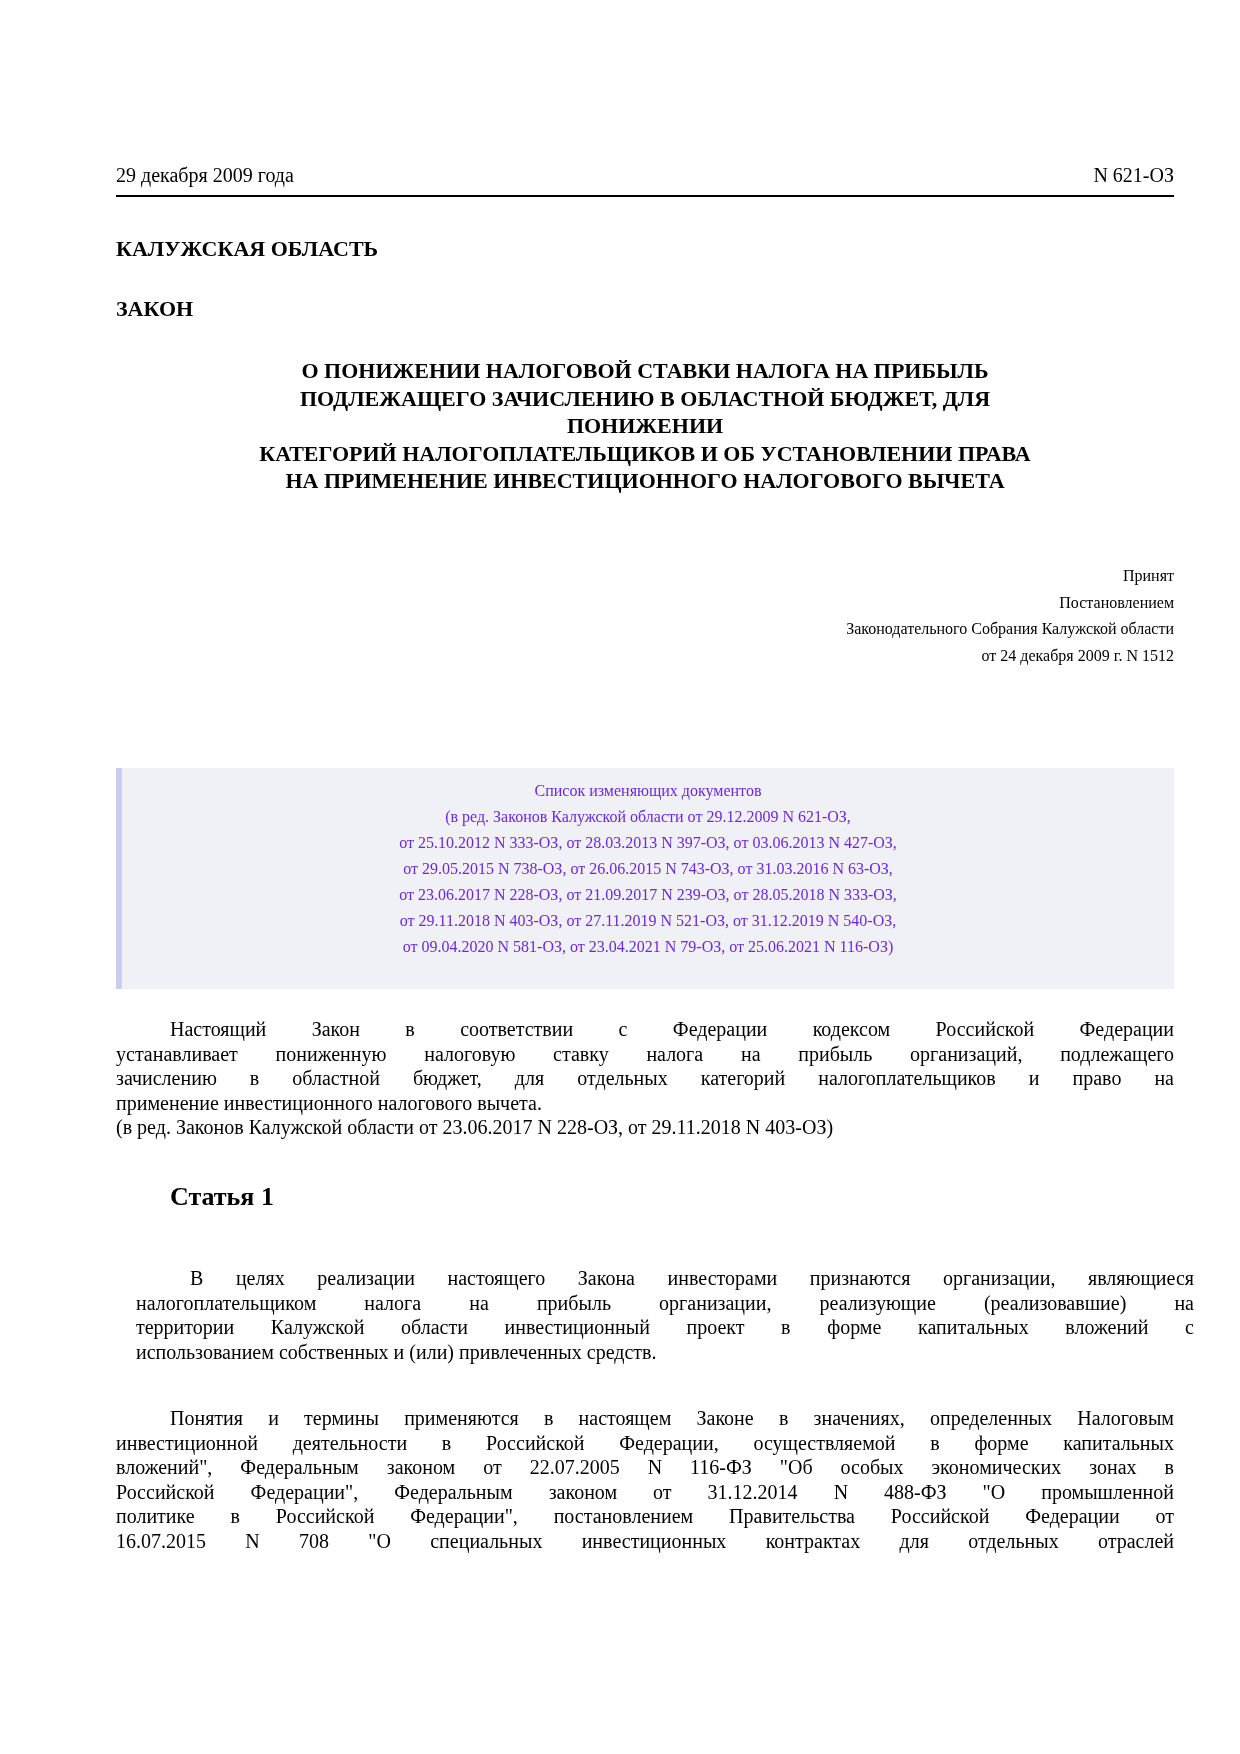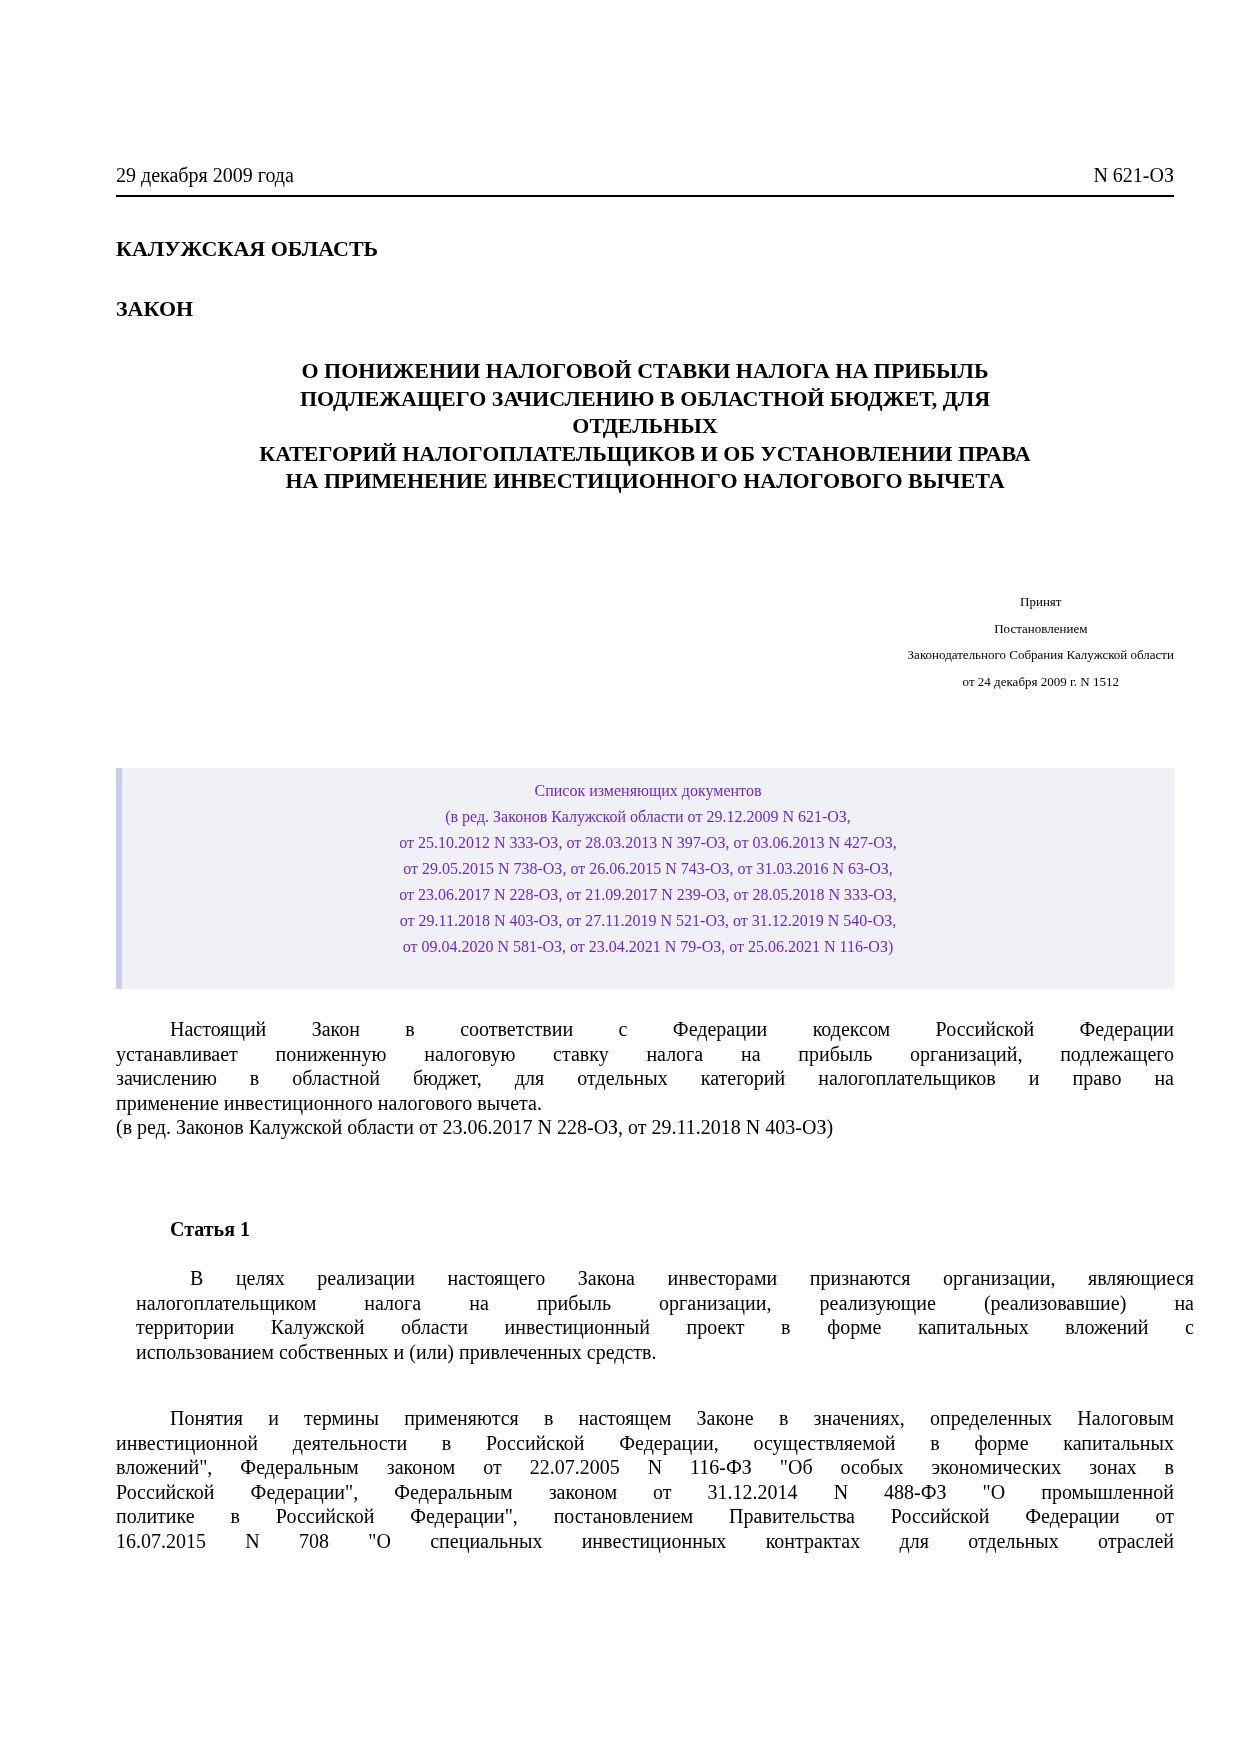--- a/index.html
+++ b/index.html
@@ -6,48 +6,48 @@
     body { width: 1240px; height: 1754px; position: relative; overflow: hidden;
            font-family: "Liberation Serif", "DejaVu Serif", serif; color: #000; }
     .page { position: absolute; left: 116px; top: 0; width: 1058px; }
     .hdr { position: absolute; top: 163px; left: 0; width: 1058px; font-size: 20px; line-height: 24px; }
     .hdr .left { position: absolute; left: 0; }
     .hdr .right { position: absolute; right: 0; }
     .rule { position: absolute; top: 195px; left: 0; width: 1058px; height: 2px; background: #000; }
     .center-h { position: absolute; left: 0; width: 1058px; text-align: left; font-weight: bold; font-size: 22px; line-height: 26px; }
     .title { position: absolute; left: 30px; width: 998px; top: 357px; text-align: center; font-weight: bold; font-size: 22px; line-height: 27.5px; }
     .title div { white-space: nowrap; }
-    .accepted { position: absolute; right: 0; top: 589px; text-align: center; font-size: 13px; line-height: 26.5px; }
+    .accepted { position: absolute; right: 0; top: 563px; text-align: right; font-size: 16px; line-height: 26.5px; }
     .changes { position: absolute; left: 0; top: 768px; width: 1058px; height: 221px;
                background: #f0f0f7; border-left: 6px solid #c9cdee; box-sizing: border-box;
                text-align: center; color: #6d28d9; font-size: 16px; line-height: 26px; padding-top: 10px; }
     .p { position: absolute; left: 0; width: 1058px; font-size: 20px; line-height: 24.5px; text-align: justify; }
     .p .ln { display: block; text-align: justify; text-align-last: justify; white-space: nowrap; }
     .p .ln.last { text-align-last: left; }
     .p .ln.indent { padding-left: 54px; }
-    .article { position: absolute; left: 54px; top: 1216px; font-weight: bold; font-size: 20px; line-height: 26px; }
+    .article { position: absolute; left: 54px; top: 1184px; font-weight: bold; font-size: 26px; line-height: 26px; }
   </style>
 </head>
 <body>
 
 <div class="page">
 
   <div class="hdr">
     <span class="left">29 декабря 2009 года</span>
     <span class="right">N 621-ОЗ</span>
   </div>
   <div class="rule"></div>
 
   <div class="center-h" style="top:236px;">КАЛУЖСКАЯ ОБЛАСТЬ</div>
   <div class="center-h" style="top:296px;">ЗАКОН</div>
 
   <div class="title">
     <div>О ПОНИЖЕНИИ НАЛОГОВОЙ СТАВКИ НАЛОГА НА ПРИБЫЛЬ</div>
     <div>ПОДЛЕЖАЩЕГО ЗАЧИСЛЕНИЮ В ОБЛАСТНОЙ БЮДЖЕТ, ДЛЯ</div>
-    <div>ОТДЕЛЬНЫХ</div>
+    <div>ПОНИЖЕНИИ</div>
     <div>КАТЕГОРИЙ НАЛОГОПЛАТЕЛЬЩИКОВ И ОБ УСТАНОВЛЕНИИ ПРАВА</div>
     <div>НА ПРИМЕНЕНИЕ ИНВЕСТИЦИОННОГО НАЛОГОВОГО ВЫЧЕТА</div>
   </div>
 
   <div class="accepted">
     <div>Принят</div>
     <div>Постановлением</div>
     <div>Законодательного Собрания Калужской области</div>
     <div>от 24 декабря 2009 г. N 1512</div>
   </div>

